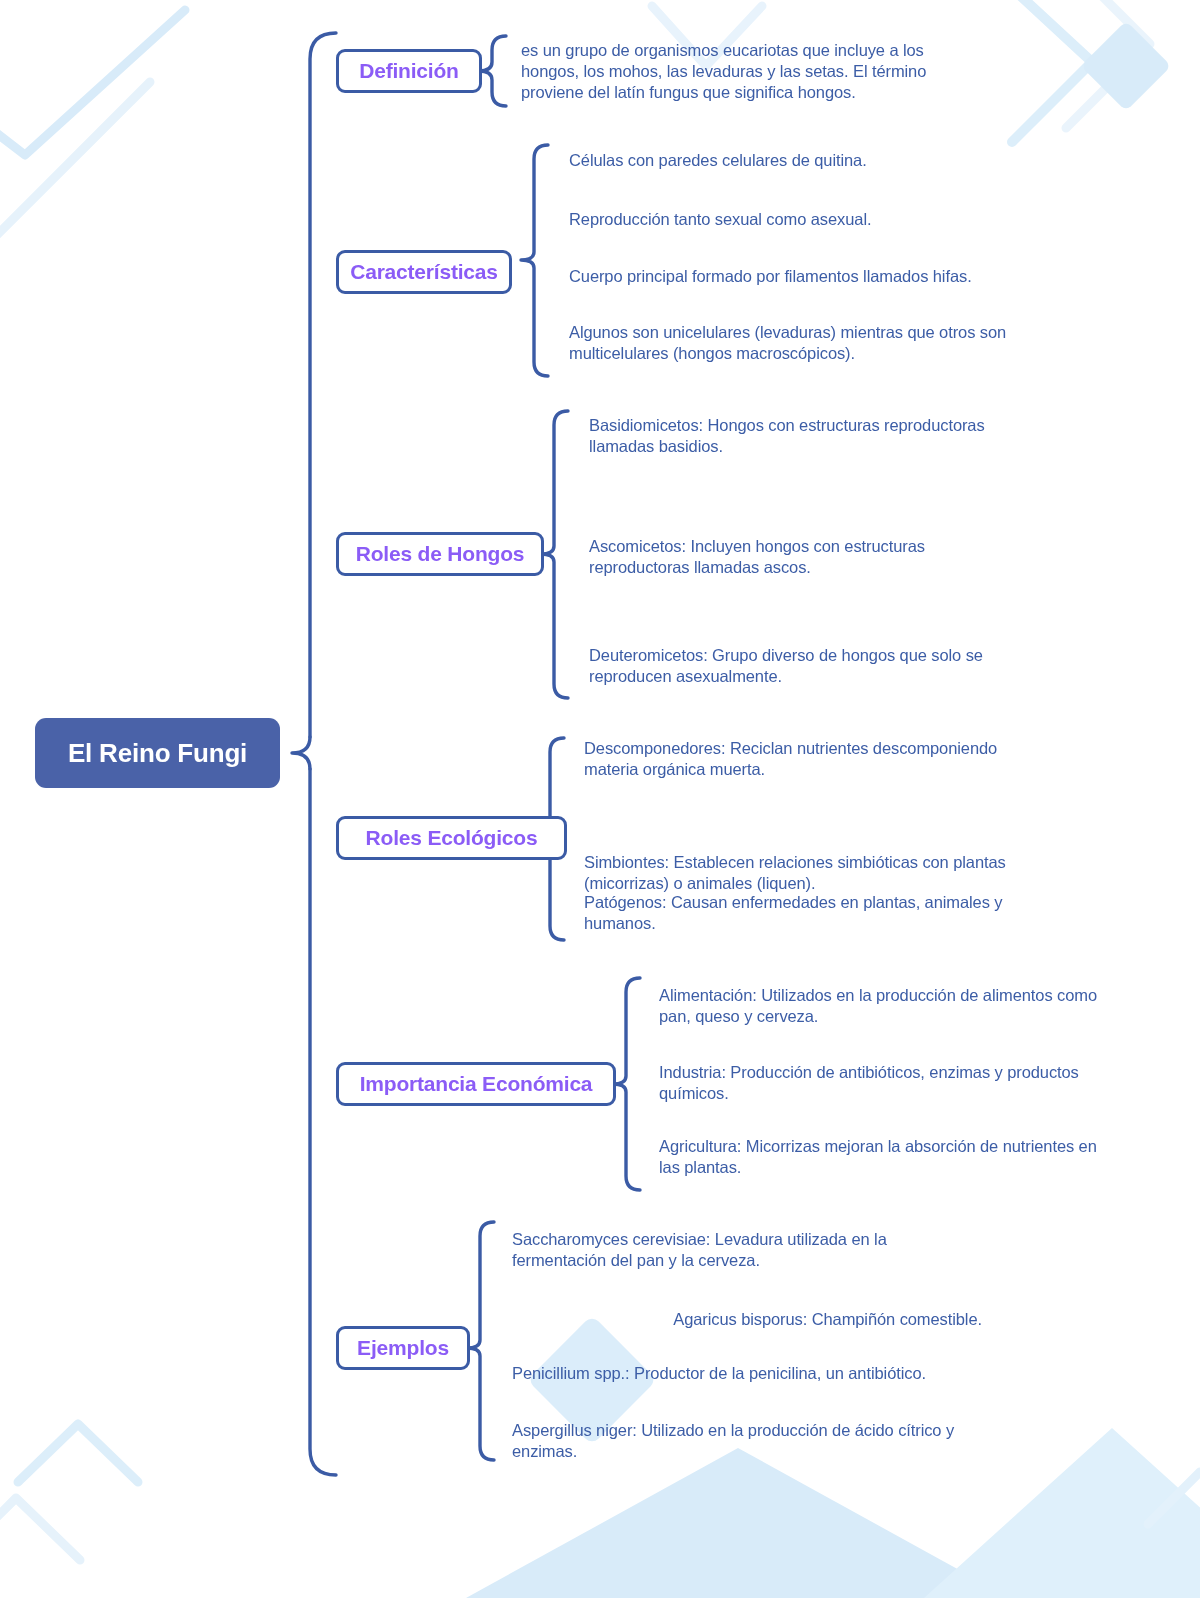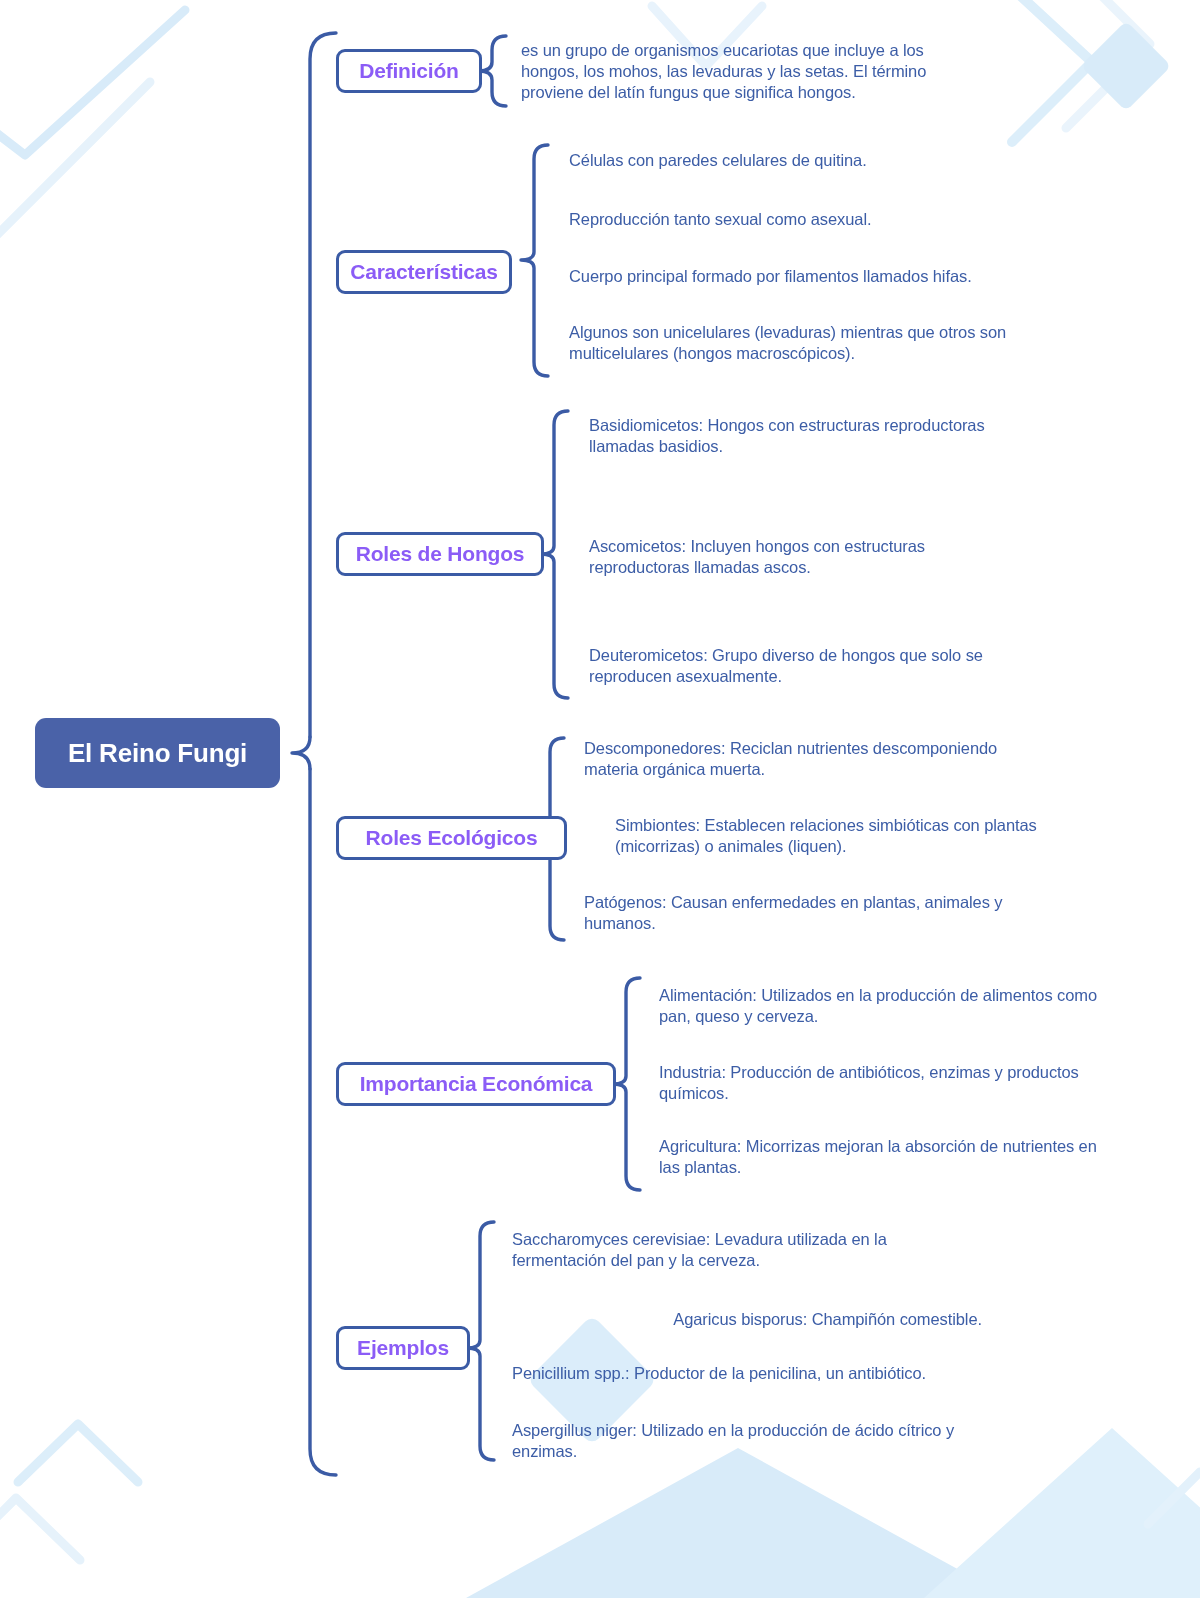--- a/index.html
+++ b/index.html
@@ -133,21 +133,21 @@
       <span>Roles de Hongos</span>
     </div>
     <div class="leaf-text" style="left:589px;top:415px;width:440px;">Basidiomicetos: Hongos con estructuras reproductoras llamadas basidios.</div>
     <div class="leaf-text" style="left:589px;top:511px;width:400px;margin-top:25px;">Ascomicetos: Incluyen hongos con estructuras reproductoras llamadas ascos.</div>
     <div class="leaf-text" style="left:589px;top:645px;width:430px;">Deuteromicetos: Grupo diverso de hongos que solo se reproducen asexualmente.</div>
 
     <div class="node-box" style="left:336px;top:816px;width:231px;height:44px;">
       <span>Roles Ecológicos</span>
     </div>
     <div class="leaf-text" style="left:584px;top:738px;width:462px;">Descomponedores: Reciclan nutrientes descomponiendo materia orgánica muerta.</div>
-    <div class="leaf-text" style="left:584px;top:815px;width:470px;margin-left:31px;">Simbiontes: Establecen relaciones simbióticas con plantas (micorrizas) o animales (liquen).</div>
+    <div class="leaf-text" style="left:584px;top:852px;width:470px;">Simbiontes: Establecen relaciones simbióticas con plantas (micorrizas) o animales (liquen).</div>
     <div class="leaf-text" style="left:584px;top:892px;width:462px;">Patógenos: Causan enfermedades en plantas, animales y humanos.</div>
 
     <div class="node-box" style="left:336px;top:1062px;width:280px;height:44px;">
       <span>Importancia Económica</span>
     </div>
     <div class="leaf-text" style="left:659px;top:985px;width:440px;">Alimentación: Utilizados en la producción de alimentos como pan, queso y cerveza.</div>
     <div class="leaf-text" style="left:659px;top:1062px;width:460px;">Industria: Producción de antibióticos, enzimas y productos químicos.</div>
     <div class="leaf-text" style="left:659px;top:1136px;width:455px;">Agricultura: Micorrizas mejoran la absorción de nutrientes en las plantas.</div>
 
     <div class="node-box" style="left:336px;top:1326px;width:134px;height:44px;">

